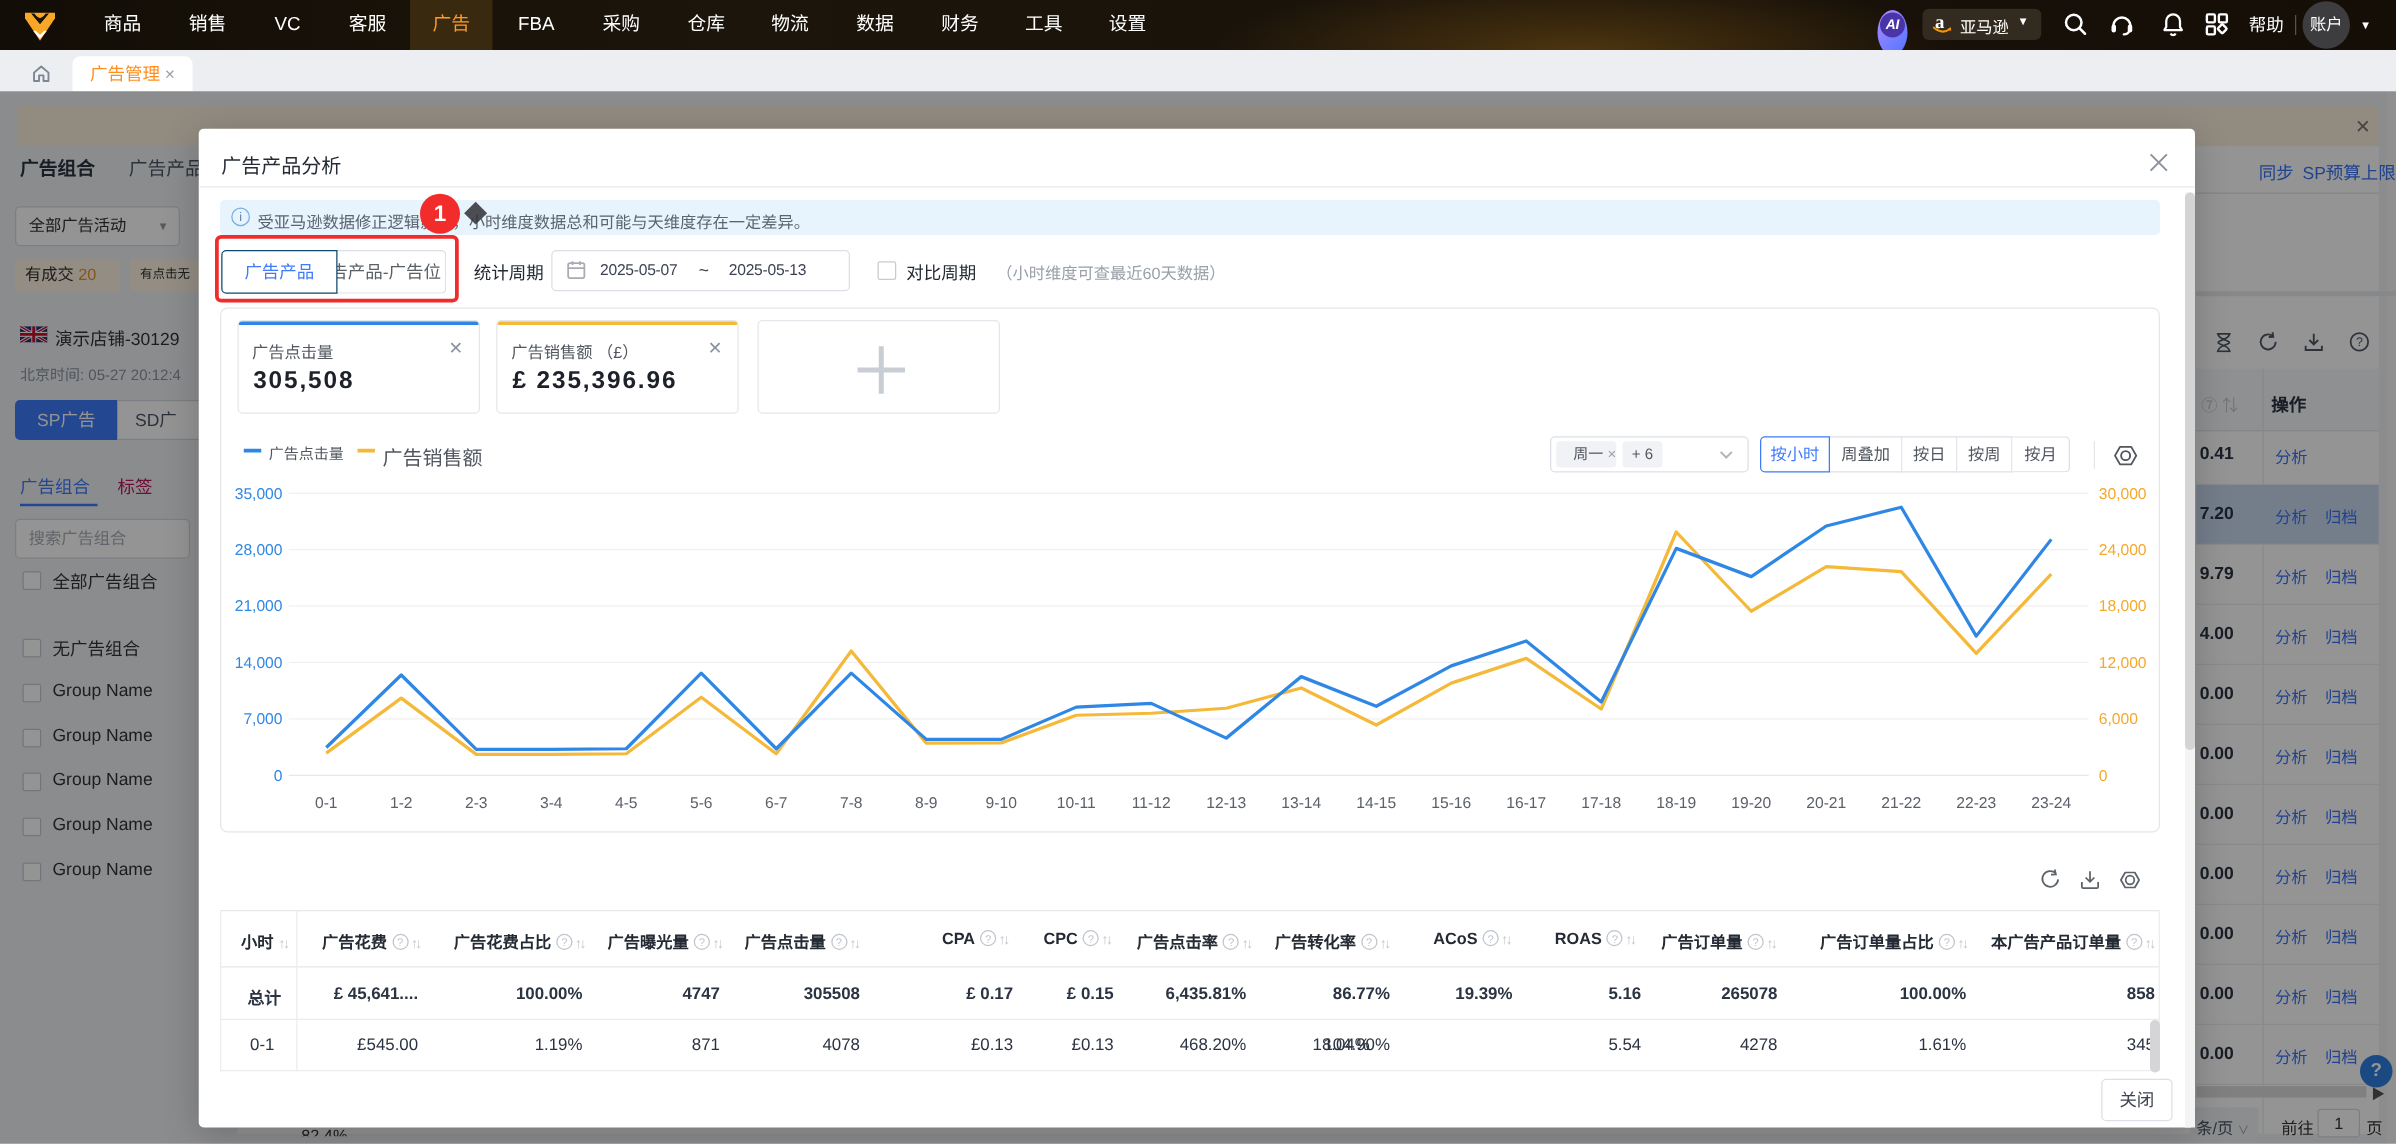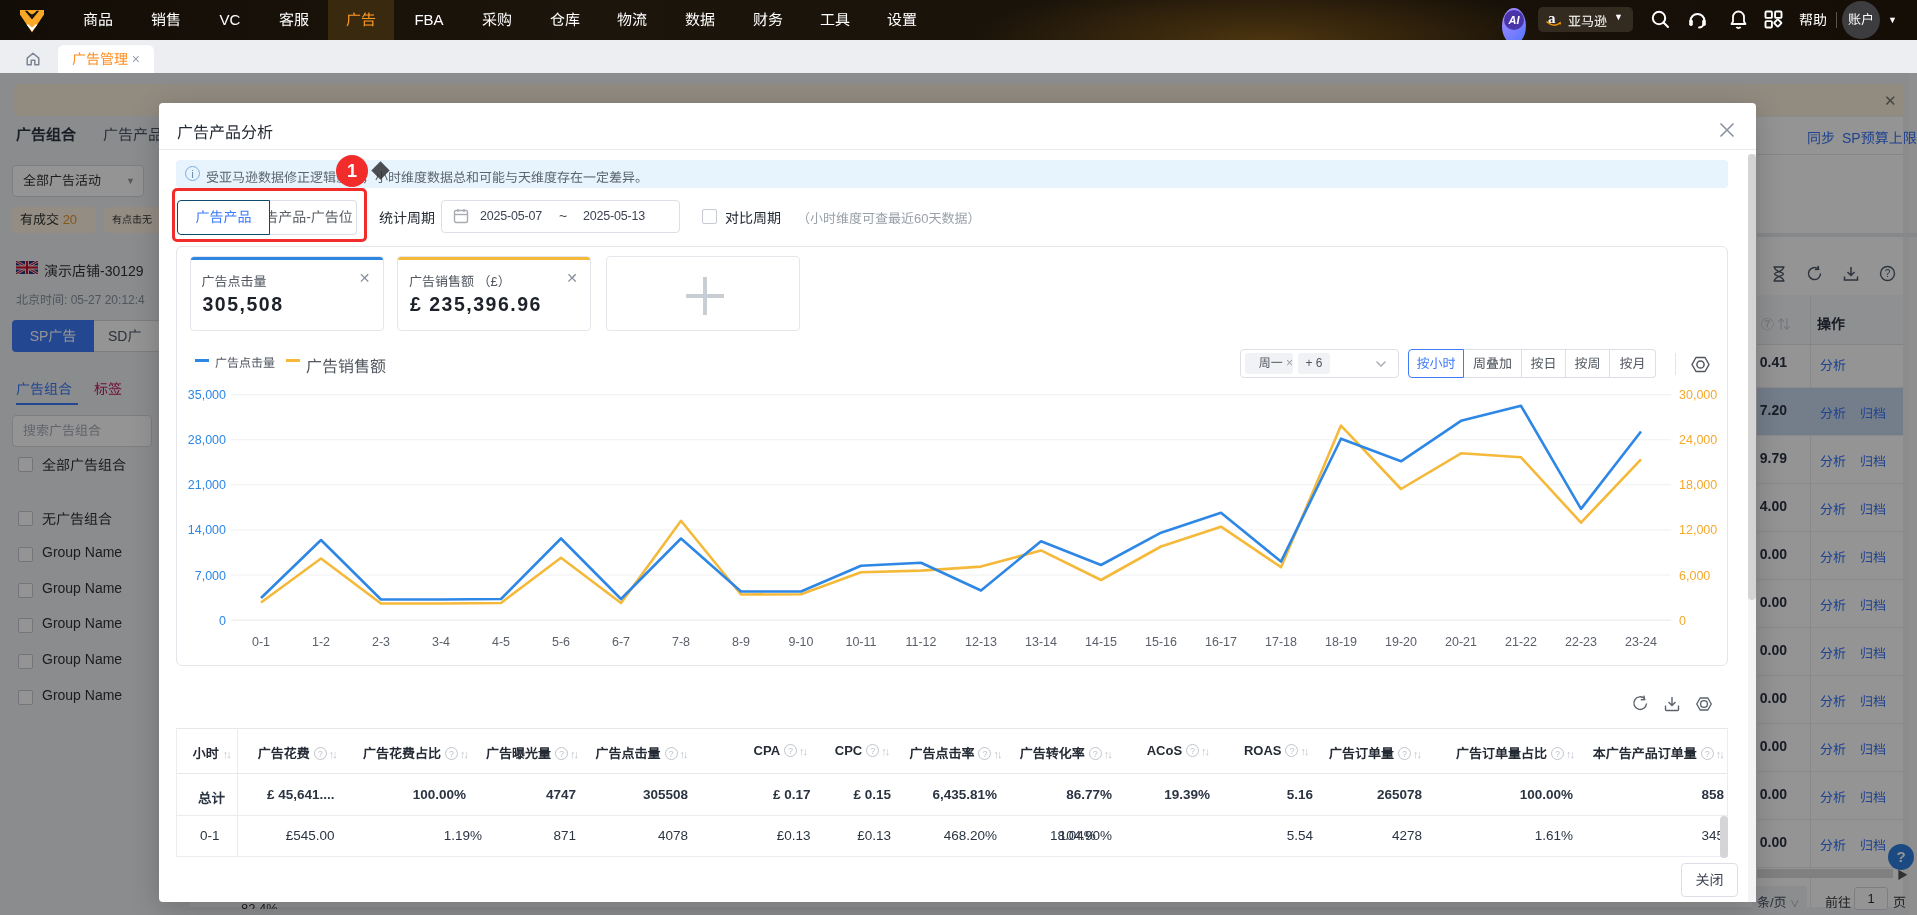--- a/index.html
+++ b/index.html
@@ -404,21 +404,21 @@
  <div class="num" style="left:491.5px;top:684px;width:160px;text-align:right;font-weight:bold;">£ 0.17</div>
  <div class="num" style="left:572.0px;top:684px;width:160px;text-align:right;font-weight:bold;">£ 0.15</div>
  <div class="num" style="left:678.0px;top:684px;width:160px;text-align:right;font-weight:bold;">6,435.81%</div>
  <div class="num" style="left:793.0px;top:684px;width:160px;text-align:right;font-weight:bold;">86.77%</div>
  <div class="num" style="left:891.0px;top:684px;width:160px;text-align:right;font-weight:bold;">19.39%</div>
  <div class="num" style="left:994.0px;top:684px;width:160px;text-align:right;font-weight:bold;">5.16</div>
  <div class="num" style="left:1103.0px;top:684px;width:160px;text-align:right;font-weight:bold;">265078</div>
  <div class="num" style="left:1254.0px;top:684px;width:160px;text-align:right;font-weight:bold;">100.00%</div>
  <div class="num" style="left:1405.0px;top:684px;width:160px;text-align:right;font-weight:bold;">858</div>
  <div class="num" style="left:15.5px;top:725px;width:160px;text-align:right;">£545.00</div>
- <div class="num" style="left:147.0px;top:725px;width:160px;text-align:right;margin-left:16px;">1.19%</div>
+ <div class="num" style="left:147.0px;top:725px;width:160px;text-align:right;">1.19%</div>
  <div class="num" style="left:257.0px;top:725px;width:160px;text-align:right;">871</div>
  <div class="num" style="left:369.0px;top:725px;width:160px;text-align:right;">4078</div>
  <div class="num" style="left:491.5px;top:725px;width:160px;text-align:right;">£0.13</div>
  <div class="num" style="left:572.0px;top:725px;width:160px;text-align:right;">£0.13</div>
  <div class="num" style="left:678.0px;top:725px;width:160px;text-align:right;">468.20%</div>
  <div class="num" style="left:793.0px;top:725px;width:160px;text-align:right;">104.90%</div>
  <div class="num" style="left:891.0px;top:725px;width:160px;text-align:left;">18.04%</div>
  <div class="num" style="left:994.0px;top:725px;width:160px;text-align:right;">5.54</div>
  <div class="num" style="left:1103.0px;top:725px;width:160px;text-align:right;">4278</div>
  <div class="num" style="left:1254.0px;top:725px;width:160px;text-align:right;">1.61%</div>

